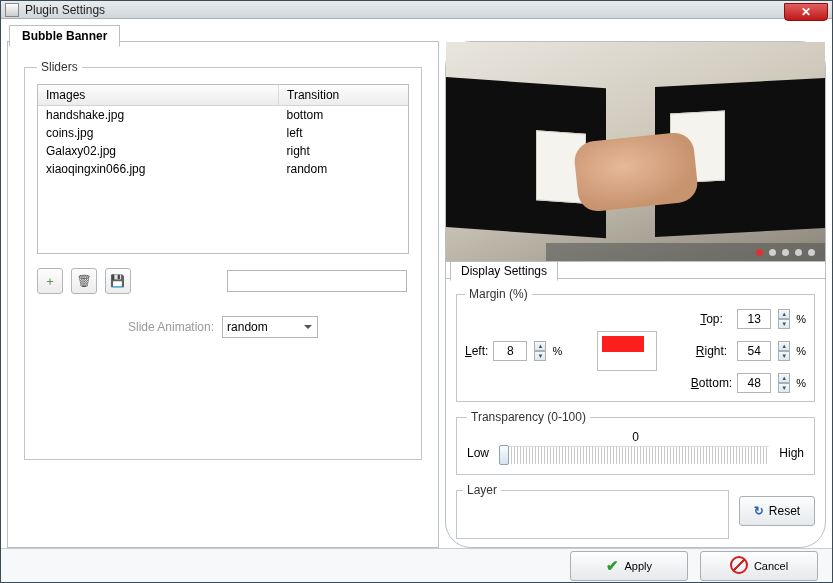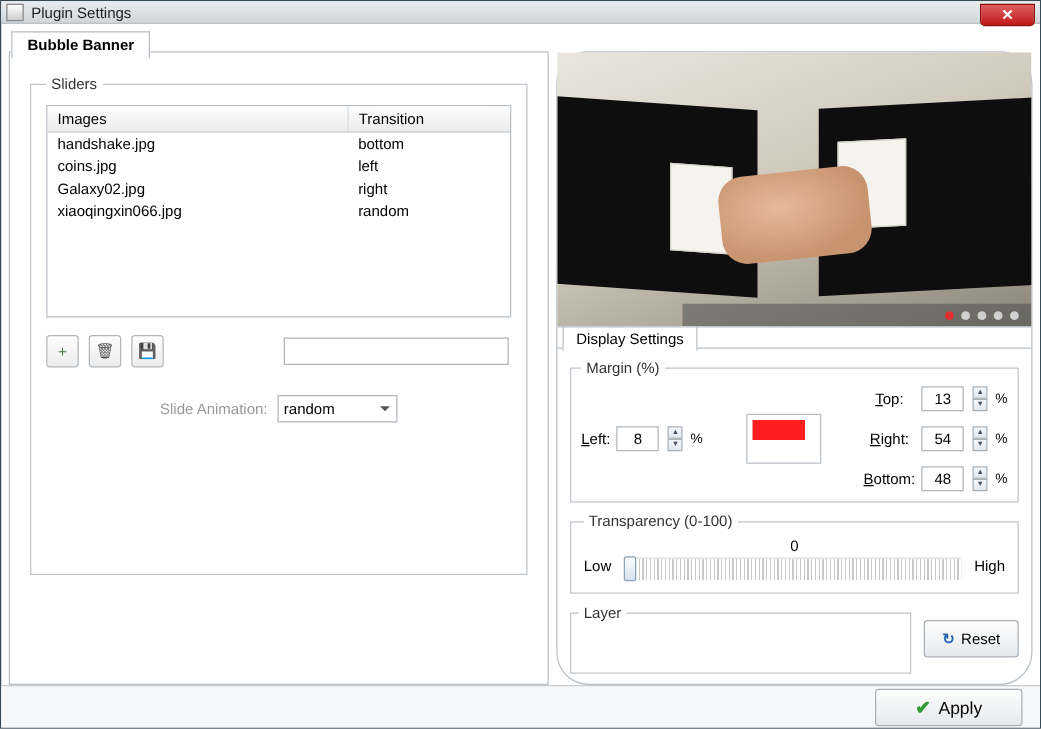--- a/index.html
+++ b/index.html
@@ -264,21 +264,21 @@
     display:flex; justify-content:flex-end; align-items:center;
     gap:12px; padding: 0 14px;
     background: #f7f8f9;
   }
   .big-btn {
     width: 118px; height: 30px;
     border: 1px solid #a8b0b6;
     background: linear-gradient(#fdfdfd,#e6e9ec);
     border-radius: 3px;
     display:flex; align-items:center; justify-content:center; gap:6px;
-    font-size: 14px;
+    font-size: 11px;
   }
   .ico-check::before { content:"✔"; color:#2f9a2f; font-weight:bold; font-size:15px;}
   .ico-cancel::before {
     content:""; width:14px;height:14px;border-radius:50%;
     border:2px solid #d02020; display:inline-block;
     background: linear-gradient(135deg, transparent 44%, #d02020 44%, #d02020 56%, transparent 56%);
   }
   .ico-reset::before { content:"↻"; color:#2a64b0; font-weight:bold;}
   .lbl { white-space: nowrap; }
   .lbl .u { text-decoration: underline; }
@@ -456,15 +456,19 @@
       </div>
     </div>
 
   </div>
 
   <div class="footer">
     <div class="big-btn">
       <span class="ico-check"></span>
       <span>Apply</span>
     </div>
+    <div class="big-btn">
+      <span class="ico-cancel"></span>
+      <span>Cancel</span>
+    </div>
   </div>
 
 </div>
 
 </body></html>

